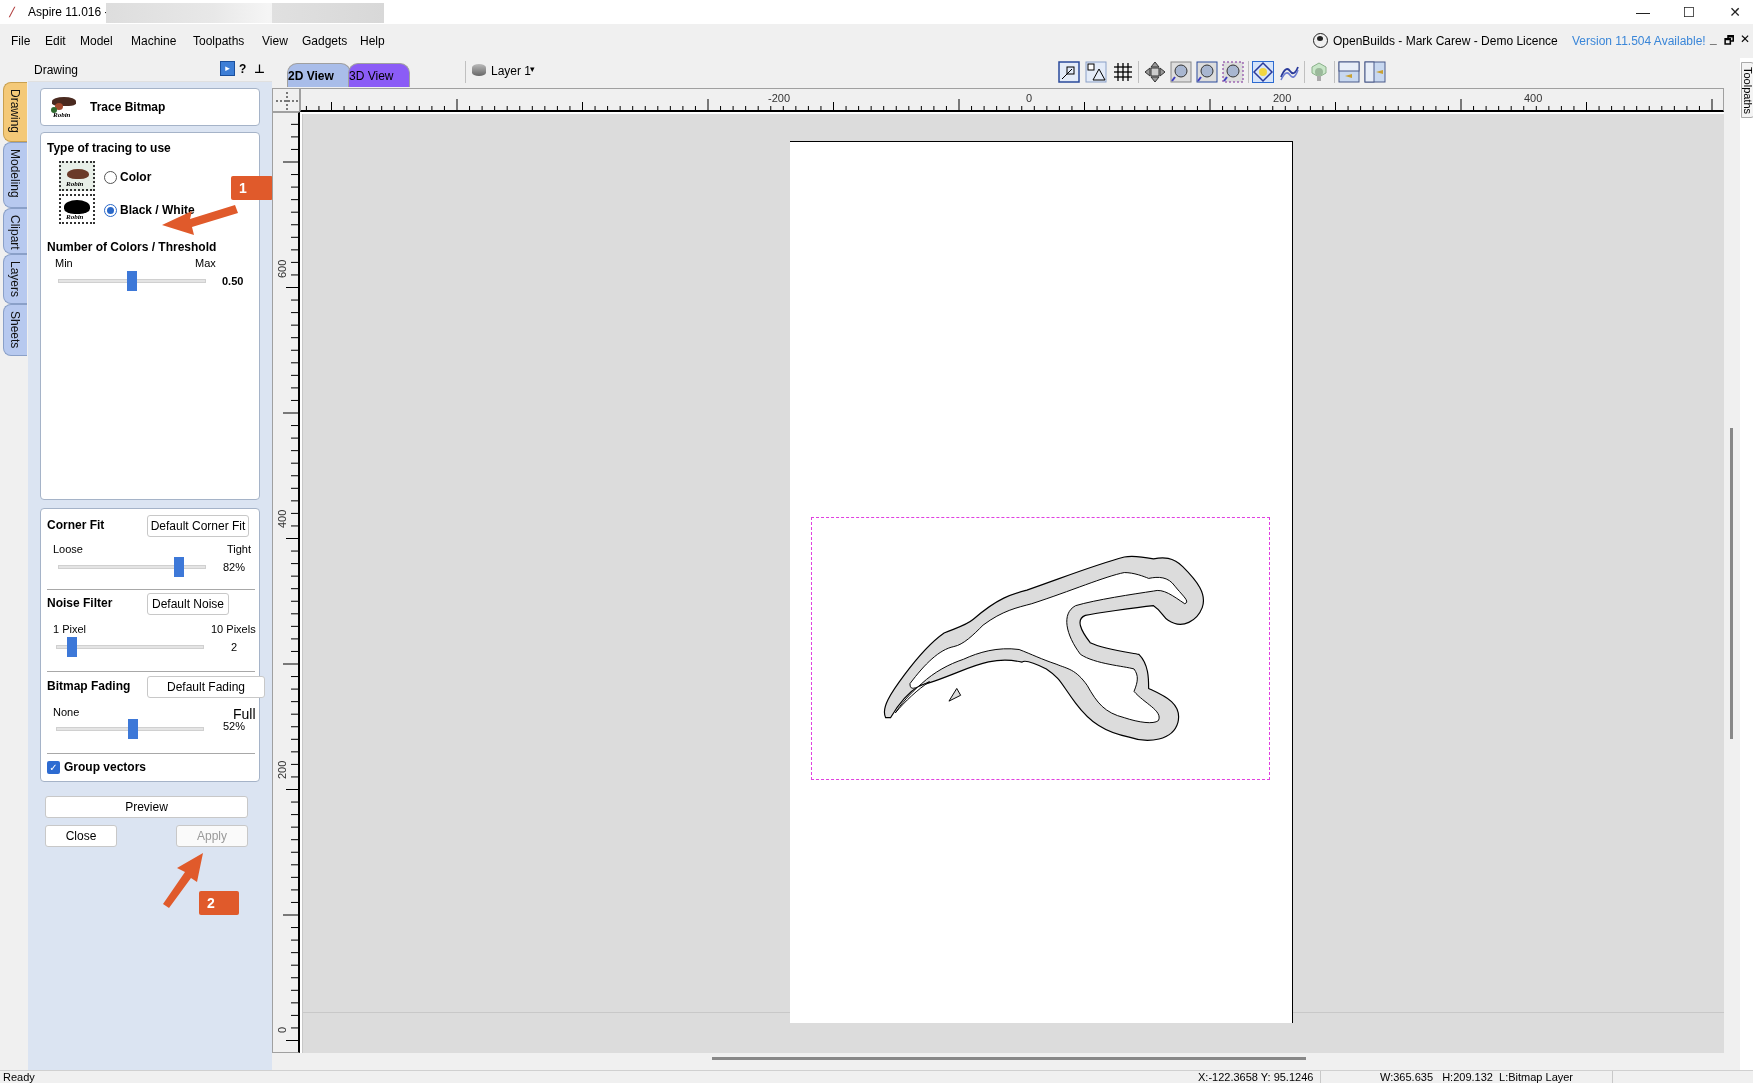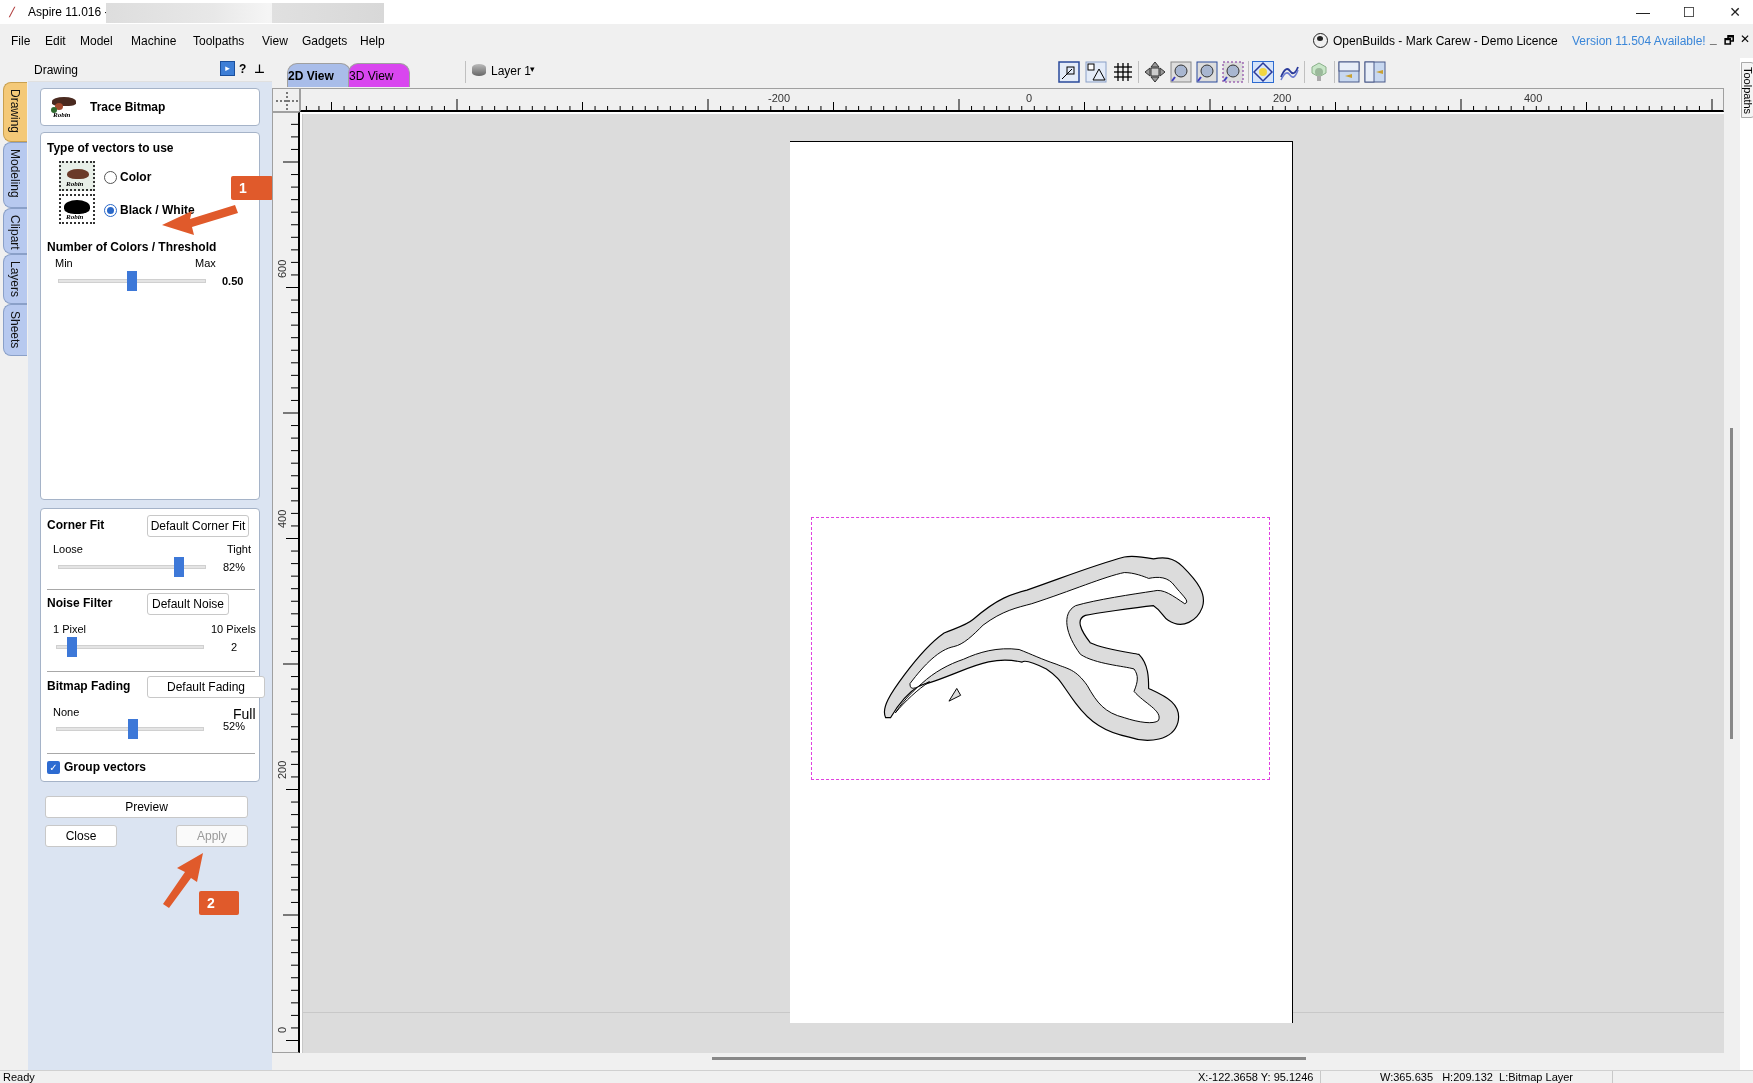--- a/index.html
+++ b/index.html
@@ -144,21 +144,21 @@
     <div class="abs" style="left:8px;top:5px;width:30px;height:26px">
       <div class="abs" style="left:3px;top:3px;width:24px;height:9px;background:#4a2a20;border-radius:50% 50% 30% 30%"></div>
       <div class="abs" style="left:6px;top:9px;width:8px;height:7px;background:#a14a2e;border-radius:50%"></div>
       <div class="abs" style="left:2px;top:13px;width:6px;height:6px;background:#2d6a2d;border-radius:50%"></div>
       <div class="abs" style="left:4px;top:17px;font-size:7px;font-style:italic;font-weight:bold;font-family:'Liberation Serif',serif">Robin</div>
     </div>
     <span class="abs bold" style="left:49px;top:11px;font-size:12px">Trace Bitmap</span>
   </div>
 
   <div class="box" style="left:12px;top:74px;width:220px;height:368px">
-    <span class="abs bold" style="left:6px;top:8px">Type of vectors to use</span>
+    <span class="abs bold" style="left:6px;top:8px">Type of tracing to use</span>
     <div class="thumb" style="left:18px;top:28px">
         <span>Robin</span>
       </div>
     <div class="radio" style="left:63px;top:38px"></div>
     <span class="abs bold" style="left:79px;top:37px">Color</span>
     <div class="thumb bw" style="left:18px;top:61px">
         <span>Robin</span>
       </div>
     <div class="radio on" style="left:63px;top:71px"></div>
     <span class="abs bold" style="left:79px;top:70px">Black / White</span>
@@ -212,21 +212,21 @@
 <svg class="abs" style="left:160px;top:195px" width="80" height="45">
   <polygon points="75,10 30,24 32,16 2,30 34,40 32,32 78,18" fill="#e05a2b"></polygon>
 </svg>
 <div class="callout" style="left:199px;top:891px;width:40px;height:24px">2</div>
 <svg class="abs" style="left:155px;top:848px" width="55" height="62">
   <polygon points="8,56 30,24 22,20 48,5 42,34 36,30 14,60" fill="#e05a2b"></polygon>
 </svg>
 
 <div id="viewbar" class="abs">
   <div class="viewtab" style="left:15px;width:64px;background:#a9bde9;font-weight:bold">2D View</div>
-  <div class="viewtab" style="left:76px;width:62px;background:#d946ef">3D View</div>
+  <div class="viewtab" style="left:76px;width:62px;background:#8b5cf6">3D View</div>
   <div class="tb-sep" style="left:193px"></div>
   <div class="abs" style="left:200px;top:6px">
     <span class="abs" style="left:0;top:0;width:14px;height:12px;background:linear-gradient(#bbb,#666);border-radius:50%/30%"></span>
     <span class="abs" style="left:19px;top:0;white-space:nowrap">Layer 1</span>
     <span class="abs" style="left:58px;top:0;font-size:9px">▾</span>
   </div>
 
   <svg class="tb-icon" style="left:786px" viewBox="0 0 22 22">
       <rect x="1" y="1" width="20" height="20" fill="#e3ebf8" stroke="#2a4a9a" stroke-width="1.5"></rect>
       <rect x="9" y="6" width="7" height="7" fill="none" stroke="#000"></rect>

